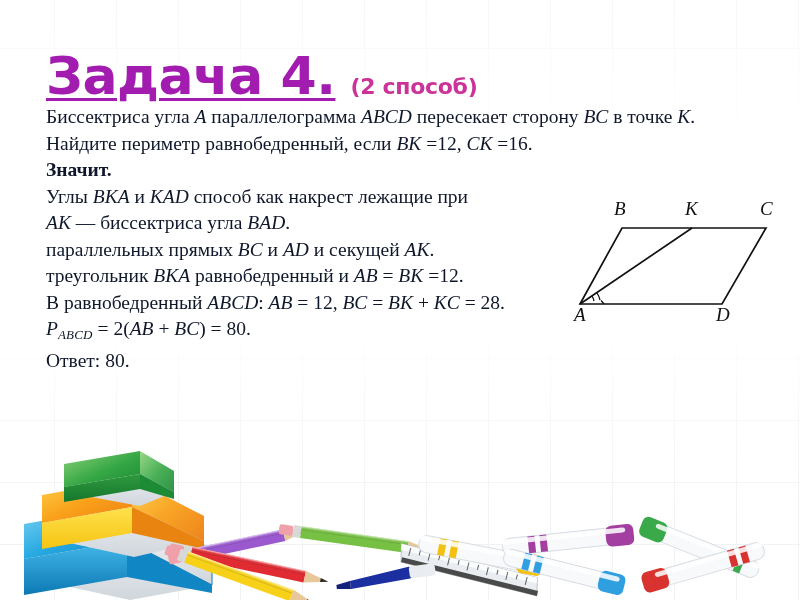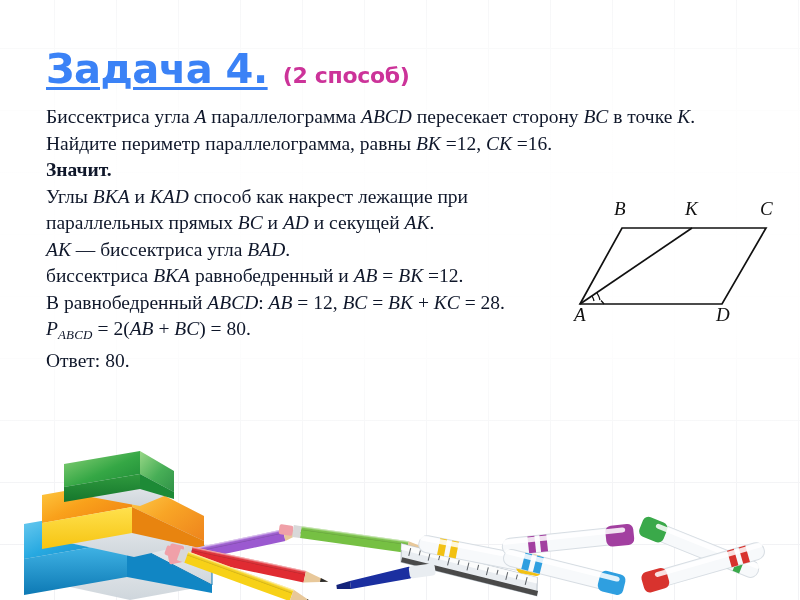--- a/index.html
+++ b/index.html
@@ -44,22 +44,22 @@
   
   #title-row {
     position: absolute;
     left: 46px;
     top: 46px;
     white-space: nowrap;
   }
   #title-main {
     font-family: "DejaVu Sans", sans-serif;
     font-weight: bold;
-    font-size: 40px;
-    color: #3b82f6;
+    font-size: 52px;
+    color: #a21caf;
     text-decoration: underline;
     text-decoration-thickness: 3px;
     text-underline-offset: 4px;
     letter-spacing: -0.5px;
   }
   #title-sub {
     font-family: "DejaVu Sans", sans-serif;
     font-weight: bold;
     font-size: 22px;
     color: #cc3399;
@@ -121,32 +121,32 @@
   <div id="grid-fade"></div>
 
   <div id="title-row">
     <span id="title-main">Задача 4.</span><span id="title-sub">(2 способ)</span>
   </div>
 
   <div id="body-text">
 
     <div class="tline"><span>Биссектриса угла </span><span class="it">A</span><span> параллелограмма </span><span class="it">ABCD</span><span> пересекает сторону </span><span class="it">BC</span><span> в точке </span><span class="it">K</span><span>.</span></div>
 
-    <div class="tline"><span>Найдите периметр параллелограмма, равны </span><span class="it">BK</span><span> =12, </span><span class="it">CK</span><span> =16.</span></div>
+    <div class="tline"><span>Найдите периметр равнобедренный, если </span><span class="it">BK</span><span> =12, </span><span class="it">CK</span><span> =16.</span></div>
 
     <div class="tline b">Значит.</div>
 
     <div class="tline"><span>Углы </span><span class="it">BKA</span><span> и </span><span class="it">KAD</span><span> способ как накрест лежащие при</span></div>
 
+    <div class="tline"><span class="it">AK</span><span> — биссектриса угла </span><span class="it">BAD</span><span>.</span></div>
+
     <div class="tline"><span>параллельных прямых </span><span class="it">BC</span><span> и </span><span class="it">AD</span><span> и секущей </span><span class="it">AK</span><span>.</span></div>
 
-    <div class="tline"><span class="it">AK</span><span> — биссектриса угла </span><span class="it">BAD</span><span>.</span></div>
-
-
-    <div class="tline"><span>биссектриса </span><span class="it">BKA</span><span> равнобедренный и </span><span class="it">AB</span><span> = </span><span class="it">BK</span><span> =12.</span></div>
+
+    <div class="tline"><span>треугольник </span><span class="it">BKA</span><span> равнобедренный и </span><span class="it">AB</span><span> = </span><span class="it">BK</span><span> =12.</span></div>
 
     <div class="tline"><span>В равнобедренный </span><span class="it">ABCD</span><span>: </span><span class="it">AB</span><span> = 12, </span><span class="it">BC</span><span> = </span><span class="it">BK</span><span> + </span><span class="it">KC</span><span> = 28.</span></div>
 
     <div class="tline"><span class="it">P</span><span class="sub">ABCD</span><span> = 2(</span><span class="it">AB</span><span> + </span><span class="it">BC</span><span>) = 80.</span></div>
 
     <div class="tline"><span class="b">Ответ:</span><span>&nbsp;</span><span>80.</span></div>
 
   </div>
 
   <div id="figure">

